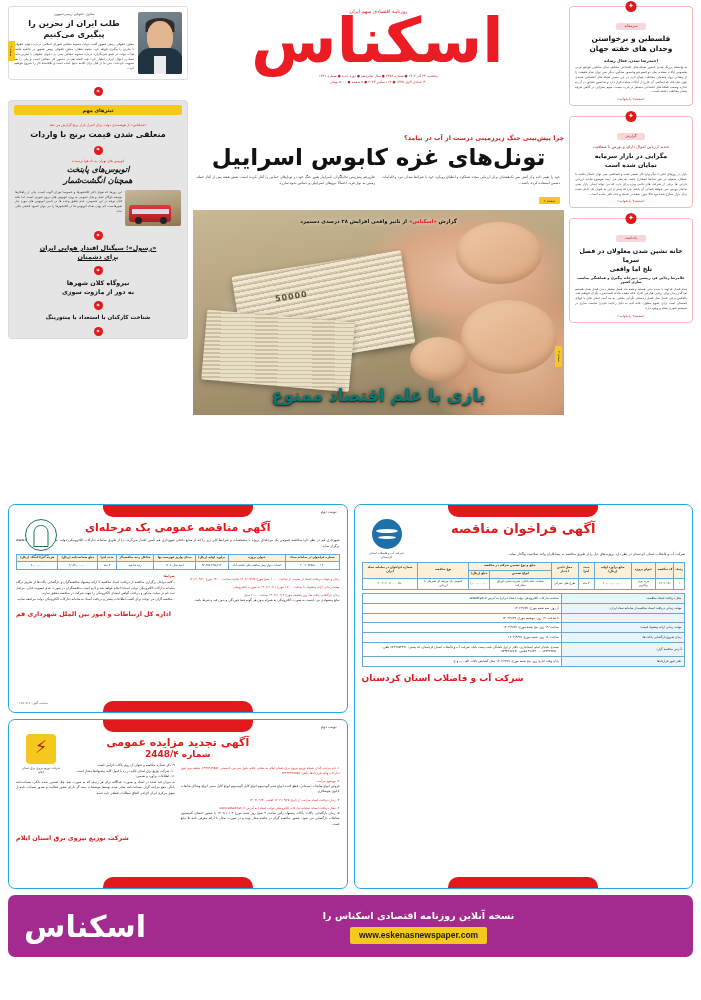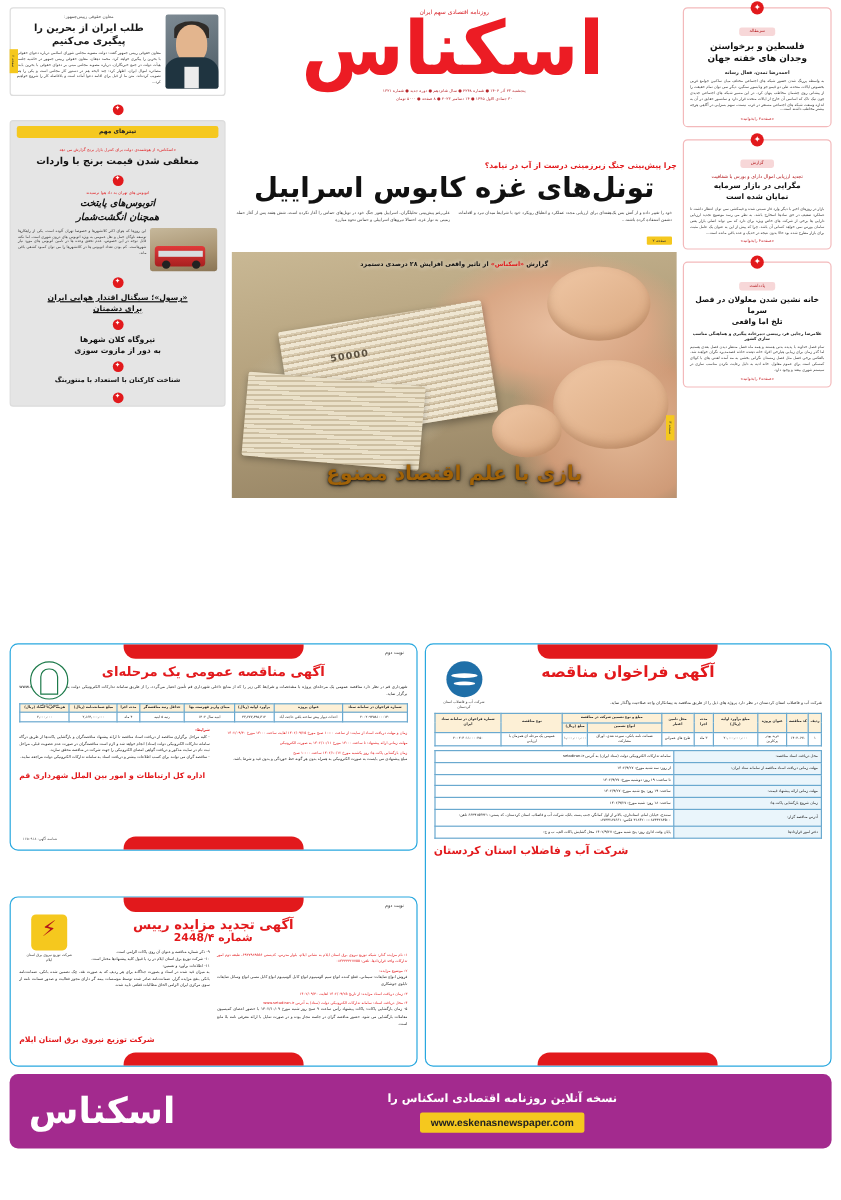--- a/index.html
+++ b/index.html
@@ -66,21 +66,21 @@
          background:repeating-linear-gradient(176deg,#eae0c8 0 2.6px,#cdbfa2 2.6px 4px);
          box-shadow:0 2px 6px rgba(0,0,0,.3);border-radius:2px;}
   .note-num{position:absolute;left:22%;top:40%;font-size:8px;color:#5c5140;font-weight:bold;
             transform:rotate(-9deg);letter-spacing:1px;}
   .finger{position:absolute;border-radius:50%;background:linear-gradient(150deg,#f0c8a6,#d9a77f);
           box-shadow:inset 0 -4px 8px rgba(130,80,50,.35);}
   .photo-cap-kicker{position:absolute;right:10px;top:8px;left:10px;text-align:center;
         font-size:5.2px;font-weight:bold;color:#111;text-shadow:0 0 4px rgba(255,255,255,.95);}
   .photo-cap-kicker em{font-style:normal;color:#e2191c;}
   .photo-cap{position:absolute;right:8px;left:8px;bottom:10px;text-align:center;font-size:17px;
-        font-weight:bold;color:#a16207;text-shadow:0 1px 2px rgba(0,0,0,.85),0 0 6px rgba(0,0,0,.6);}
+        font-weight:bold;color:#0f766e;text-shadow:0 1px 2px rgba(0,0,0,.85),0 0 6px rgba(0,0,0,.6);}
   .photo-pg{position:absolute;right:2px;bottom:48px;background:#f5c81e;color:#333;
         font-size:3.2px;padding:5px 1.4px;writing-mode:vertical-rl;}
 
   
   .rt-article{border:1px solid #ddd;border-radius:3px;background:#fff;padding:5px;
               display:flex;flex-direction:row-reverse;gap:4px;position:relative;}
   .rt-kicker{font-size:3.6px;color:#555;text-align:center;margin-bottom:2px;}
   .rt-title{font-size:8.2px;font-weight:bold;text-align:center;line-height:1.3;margin-bottom:3px;}
   .rt-photo{width:44px;height:62px;flex:none;border-radius:2px;position:relative;overflow:hidden;
             background:linear-gradient(160deg,#7d8a93,#4c5a63);}
@@ -110,21 +110,21 @@
     background:linear-gradient(180deg,#e03a3a,#a81f1f);}
   .brief-img .win{position:absolute;left:12%;bottom:32%;width:66%;height:14%;background:#d8dde0;}
   .brief-img .wheel{position:absolute;bottom:6%;width:7px;height:7px;border-radius:50%;background:#222;}
   .sep-dot{width:9px;height:9px;border-radius:50%;background:#e2191c;margin:3px auto 0;
            display:flex;align-items:center;justify-content:center;color:#fff;font-size:5.5px;line-height:1;}
 
   
   .ads{display:flex;flex-direction:row-reverse;gap:6px;margin-top:6px;height:385px;}
   .ad-col{flex:1;display:flex;flex-direction:column;gap:6px;}
   .ad{border:1.6px solid #29a8df;border-radius:7px;background:#fff;position:relative;
-      padding:6px 7px;box-sizing:border-box;overflow:hidden;margin-top:32px;}
+      padding:6px 7px;box-sizing:border-box;overflow:hidden;}
   .ad::before{content:"";position:absolute;top:-10px;left:50%;transform:translateX(-50%);
       width:150px;height:22px;background:#e2191c;border-radius:0 0 10px 10px;}
   .ad-notice{position:absolute;top:4px;right:10px;font-size:4px;color:#333;}
   .ad-title{font-size:13px;font-weight:bold;color:#e2191c;text-align:center;margin:10px 0 4px;}
   .ad-title.sm{font-size:11px;}
   .ad-sub{font-size:9px;font-weight:bold;color:#e2191c;text-align:center;margin-bottom:4px;}
   .ad-logo{position:absolute;top:14px;left:12px;width:40px;text-align:center;}
   .ad-logo-circle{width:30px;height:30px;border-radius:50%;background:#1f6fa8;margin:0 auto;
       position:relative;overflow:hidden;}
   .ad-logo-circle .wave{position:absolute;left:4px;right:4px;top:10px;height:4px;background:#fff;
@@ -373,21 +373,21 @@
       </div>
 
       <div class="ad" style="flex:1;">
         <div class="ad-notice">نوبت دوم</div>
         <div class="ad-logo warn">
           <div class="ad-logo-circle">
             <div class="bolt">⚡</div>
           </div>
           <div class="ad-logo-txt">شرکت توزیع نیروی برق استان ایلام</div>
         </div>
-        <div class="ad-title sm" style="margin-bottom:0;">آگهی تجدید مزایده رییس</div>
+        <div class="ad-title sm" style="margin-bottom:0;">آگهی تجدید مزایده عمومی</div>
         <div class="ad-sub">شماره 2448/۴</div>
 
         <div class="ad-cols" style="margin-top:4px;">
           <div>
             <div class="bullet">۹- ذکر شماره مناقصه و عنوان آن روی پاکات الزامی است.</div>
             <div class="bullet">۱۰- شرکت توزیع برق استان ایلام در رد یا قبول کلیه پیشنهادها مختار است.</div>
             <div class="bullet">۱۱- اطلاعات برآورد و تضمین:</div>
             <div class="bullet">به میزان قید شده در اسناد و بصورت جداگانه برای هر ردیف که به صورت نقد، چک تضمین شده بانکی، ضمانت‌نامه بانکی بنفع مزایده گزار، ضمانت‌نامه صادر شده توسط موسسات بیمه گر دارای مجوز فعالیت و صدور ضمانت نامه از سوی مرکزی ایران الزامی الحاق مطالبات قطعی تایید شده.</div>
           </div>
           <div>

